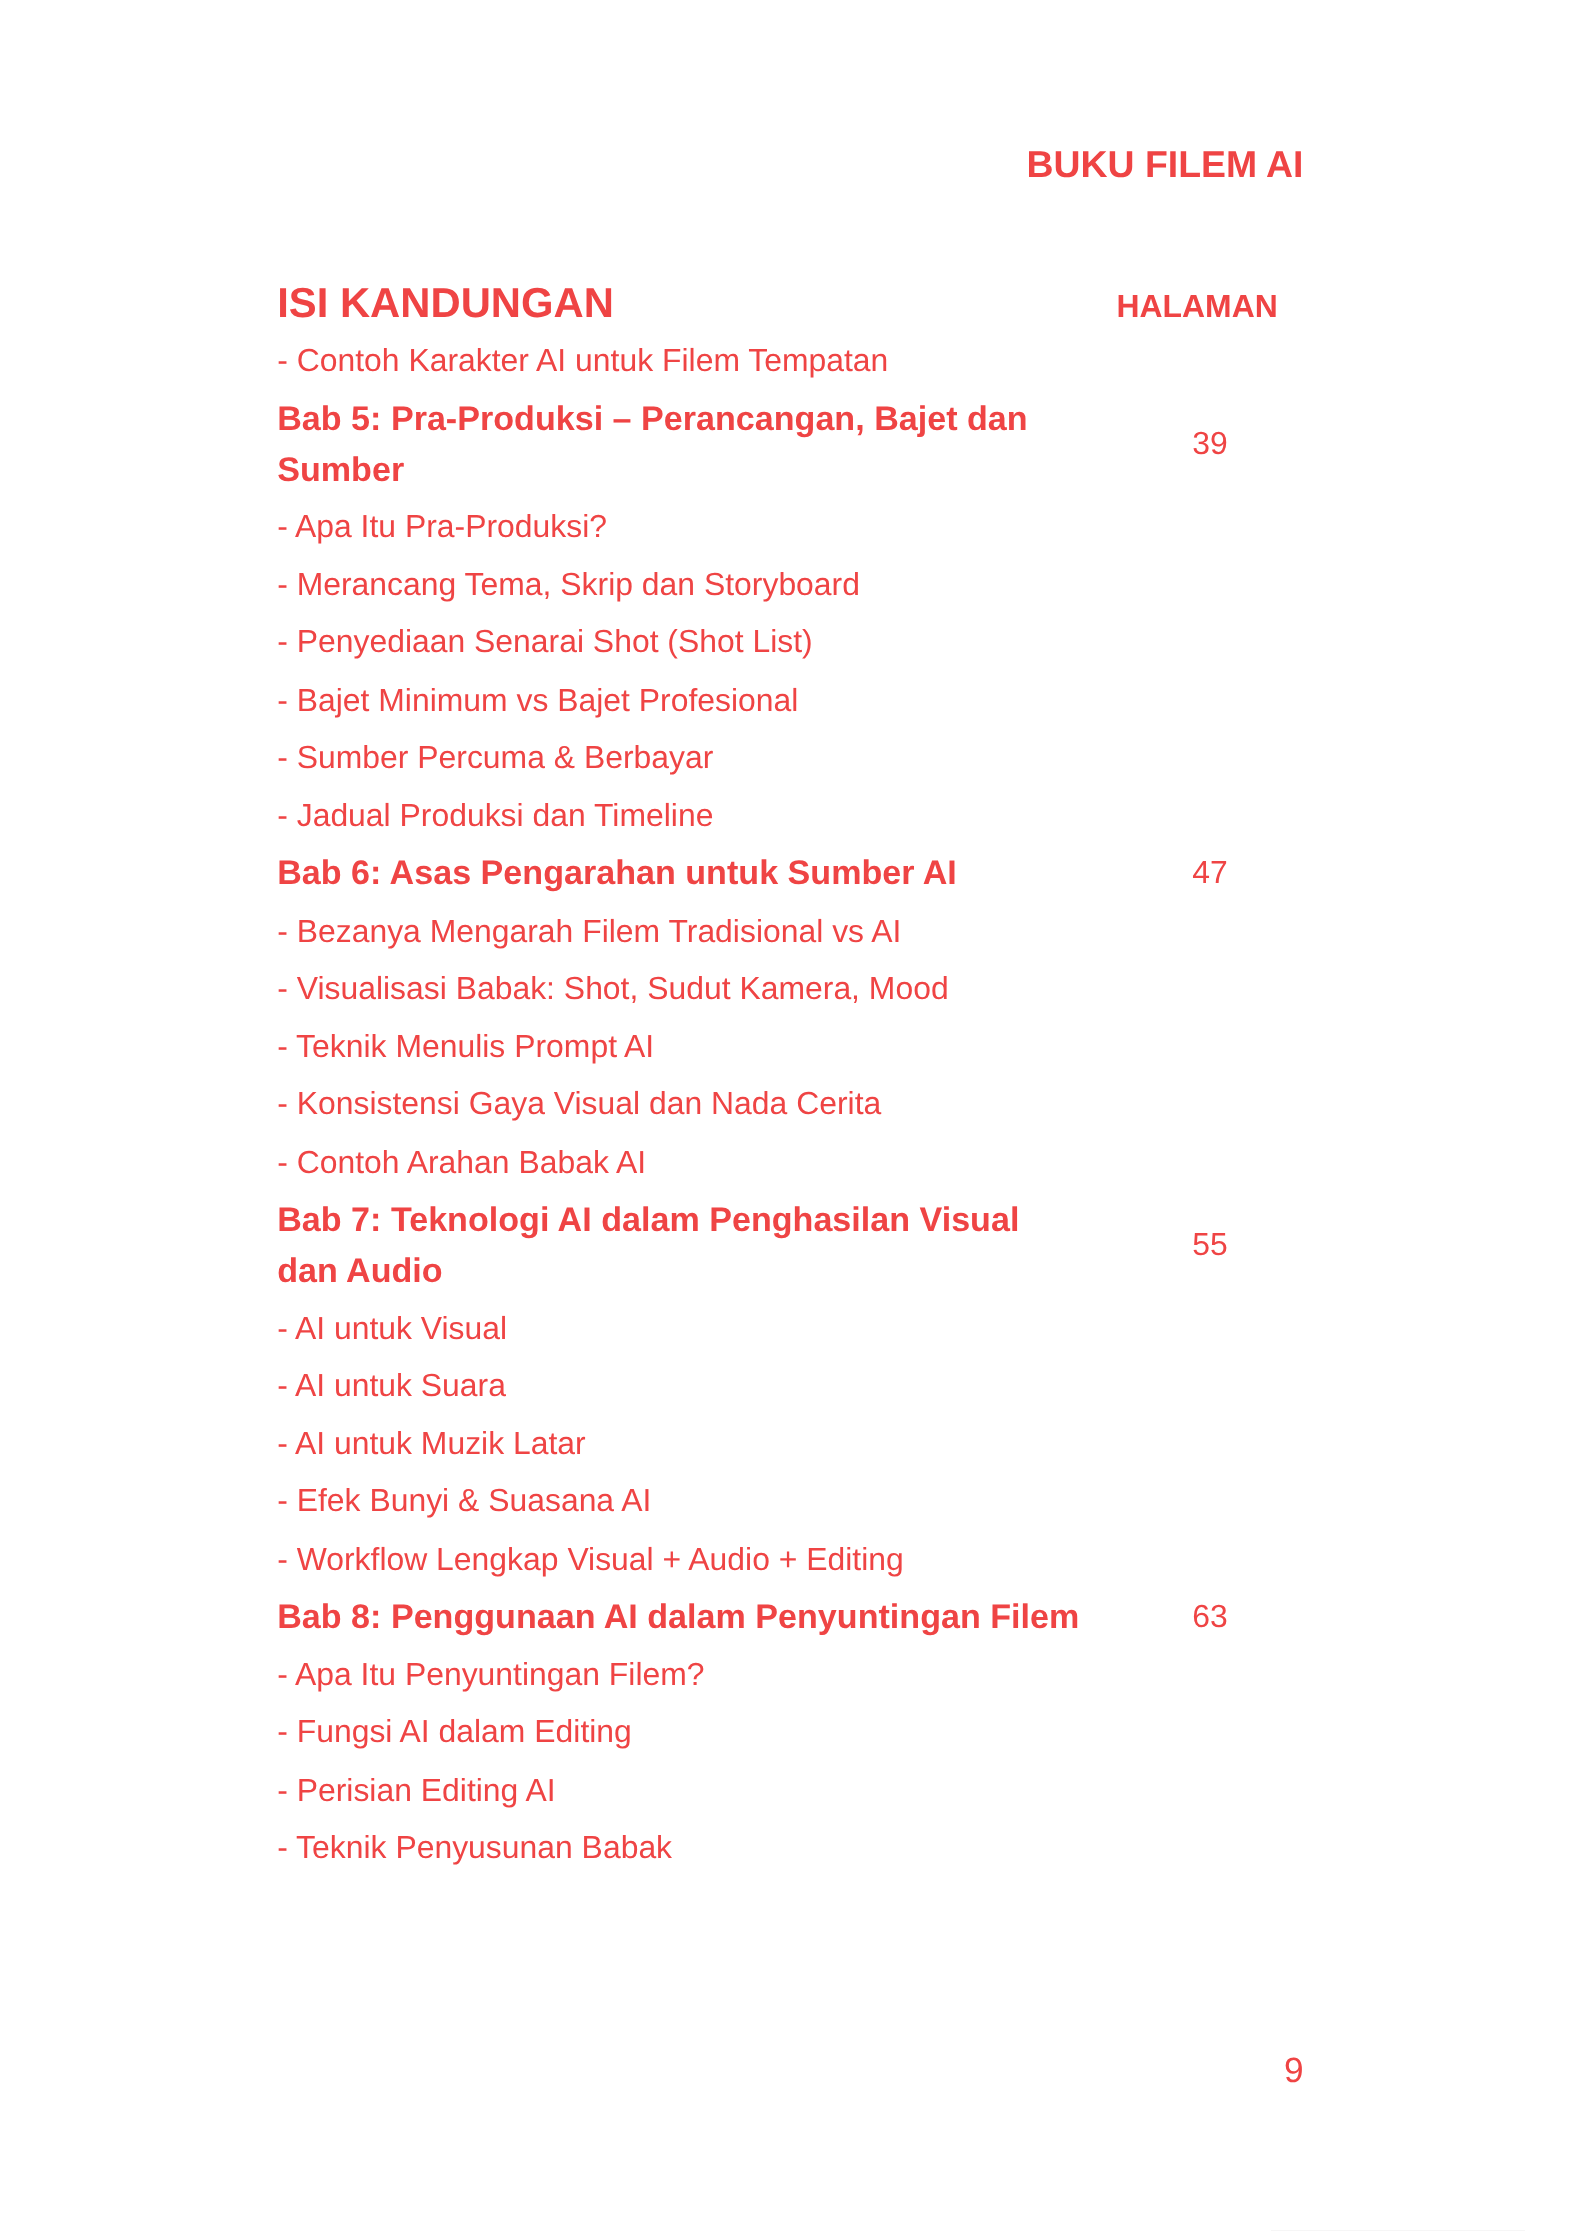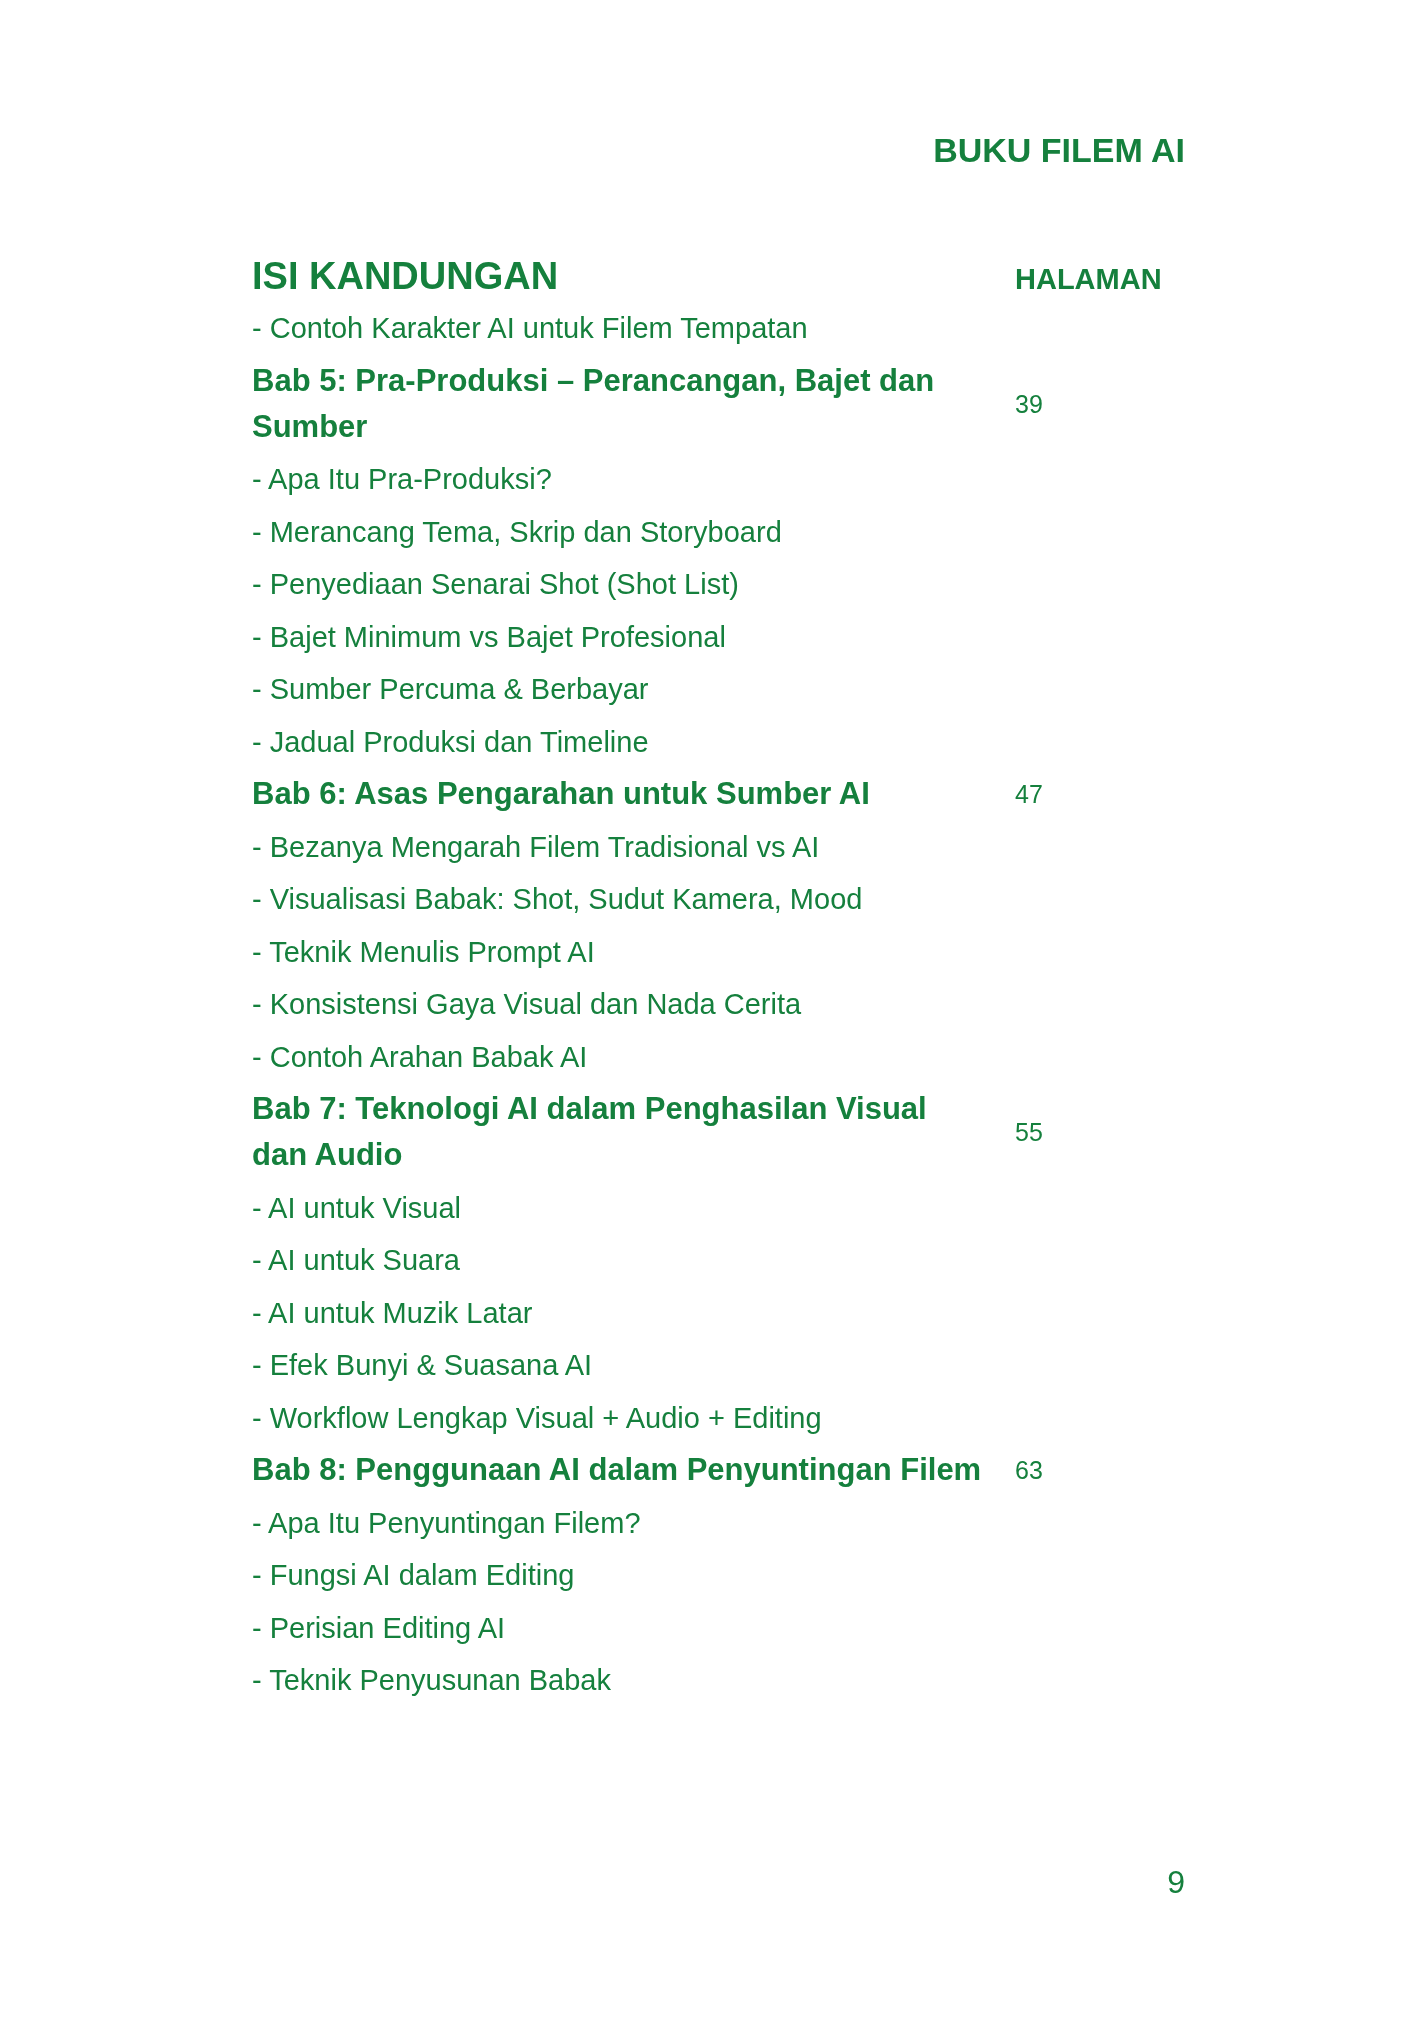--- a/index.html
+++ b/index.html
@@ -2,21 +2,21 @@
 <html><head>
 <meta charset="utf-8">
 <style>
   html, body { margin: 0; padding: 0; background: #e8e8e8; }
   .page {
     position: relative;
     width: 1428px;
     height: 2028px;
     background: #ffffff;
     font-family: "Liberation Sans", sans-serif;
-    color: #15803d;
+    color: #ef4444;
     overflow: hidden;
     margin: 0 auto;
   }
   .header-title {
     position: absolute;
     top: 130px;
     right: 243px;
     font-size: 34px;
     font-weight: 700;
     line-height: 40px;
@@ -56,21 +56,22 @@
     font-size: 29px;
     line-height: 46px;
   }
   .toc-row.chapter .toc-text {
     font-size: 31px;
     font-weight: 700;
   }
   .toc-page {
     margin-left: auto;
     width: 170px;
-    font-size: 25px;
+    text-align: center;
+    font-size: 29px;
     line-height: 46px;
   }
   .footer-page {
     position: absolute;
     top: 1864px;
     right: 243px;
     font-size: 32px;
     line-height: 37px;
   }
 </style>

